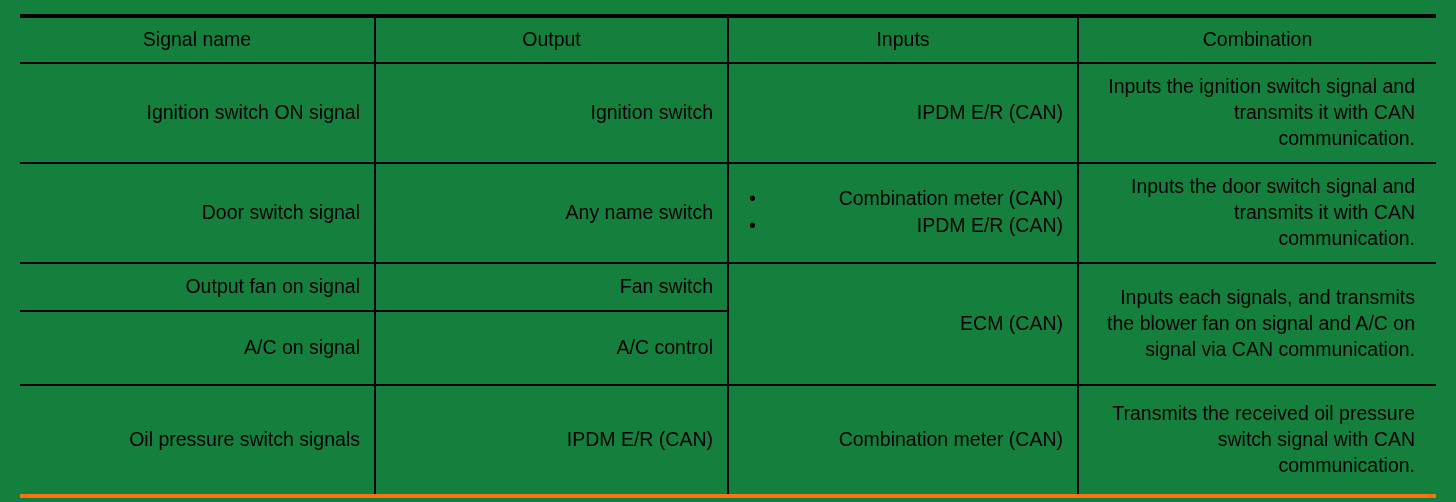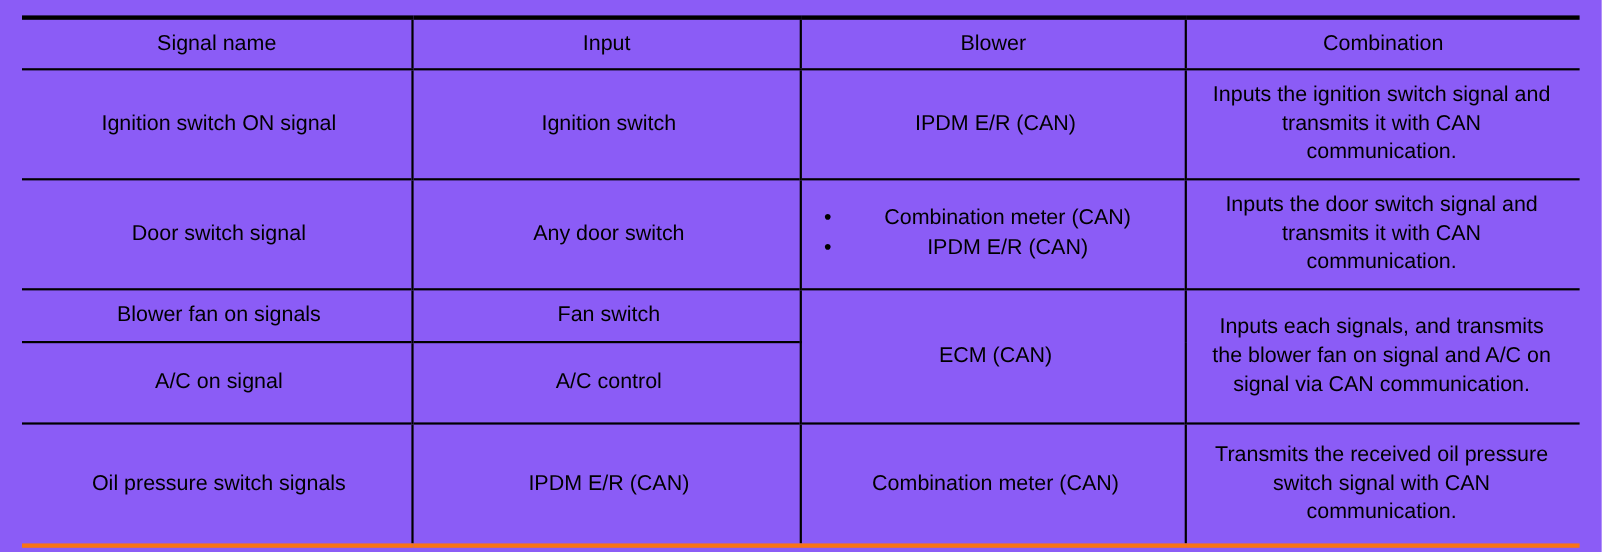--- a/index.html
+++ b/index.html
@@ -13,21 +13,21 @@
     height: 502px;
     font-family: "Liberation Sans", sans-serif;
     color: #000000;
     overflow: hidden;
   }
 
   .sheet {
     position: relative;
     width: 1456px;
     height: 502px;
-    background: #8b5cf6;
+    background: #15803d;
   }
 
   
   .table-wrap {
     position: absolute;
     left: 20px;
     top: 14px;
     width: 1416px;
   }
 
@@ -59,21 +59,21 @@
   table.signal-table thead tr.head-row > th.first-col {
     border-left: none;
   }
 
   table.signal-table tbody td {
     border-top: 2px solid #000;
     border-left: 2px solid #000;
     border-right: none;
     border-bottom: none;
     vertical-align: middle;
-    text-align: center;
+    text-align: right;
     padding: 10px 14px 10px 18px;
   }
   table.signal-table tbody td.first-col {
     border-left: none;
   }
   table.signal-table tbody tr.first-body-row td {
     border-top: none;
   }
   table.signal-table tbody tr.last-body-row td {
     border-bottom: 4px solid #f97316;
@@ -123,58 +123,58 @@
     <table class="signal-table">
       <colgroup>
         <col class="c-signal">
         <col class="c-input">
         <col class="c-output">
         <col class="c-description">
       </colgroup>
       <thead>
         <tr class="head-row">
           <th class="first-col">Signal name</th>
-          <th>Input</th>
-          <th>Blower</th>
+          <th>Output</th>
+          <th>Inputs</th>
           <th>Combination</th>
         </tr>
       </thead>
       <tbody>
 
         <tr class="first-body-row row-tall-1">
           <td class="first-col center-mid">Ignition switch ON signal</td>
           <td class="center-mid">Ignition switch</td>
           <td class="center-mid">IPDM E/R (CAN)</td>
           <td class="desc-cell">
             <span class="desc-text">Inputs the ignition switch signal and transmits it with CAN communication.</span>
           </td>
         </tr>
 
         <tr class="row-tall-2">
           <td class="first-col center-mid">Door switch signal</td>
-          <td class="center-mid">Any door switch</td>
+          <td class="center-mid">Any name switch</td>
           <td class="center-mid">
             <ul class="bullets">
               <li>
                 <span class="bullet-dot">•</span>
                 <span>Combination meter (CAN)</span>
               </li>
               <li>
                 <span class="bullet-dot">•</span>
                 <span>IPDM E/R (CAN)</span>
               </li>
             </ul>
           </td>
           <td class="desc-cell">
             <span class="desc-text">Inputs the door switch signal and transmits it with CAN communication.</span>
           </td>
         </tr>
 
         <tr class="row-short">
-          <td class="first-col center-mid">Blower fan on signals</td>
+          <td class="first-col center-mid">Output fan on signal</td>
           <td class="center-mid">Fan switch</td>
           <td class="center-mid" rowspan="2">ECM (CAN)</td>
           <td class="desc-cell" rowspan="2">
             <span class="desc-text">Inputs each signals, and transmits the blower fan on signal and A/C on signal via CAN communication.</span>
           </td>
         </tr>
 
         <tr class="row-mid">
           <td class="first-col center-mid">A/C on signal</td>
           <td class="center-mid">A/C control</td>

